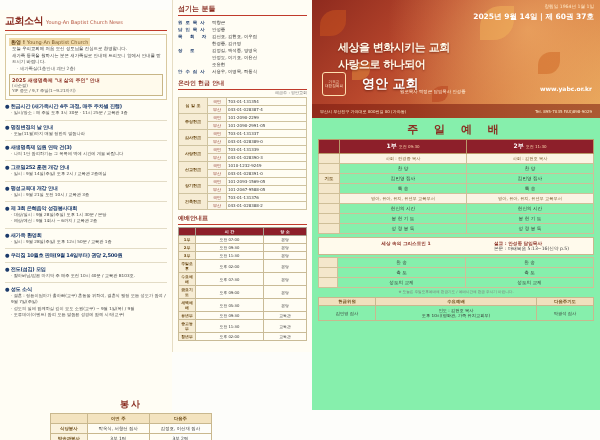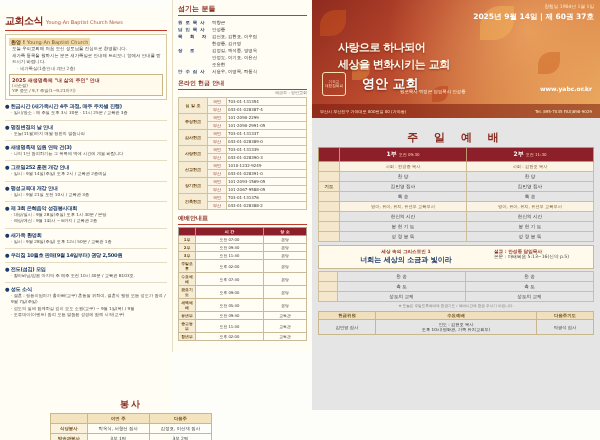--- a/index.html
+++ b/index.html
@@ -53,21 +53,21 @@
   .leaf{position:absolute;border-radius:60% 0 60% 0;opacity:.55;}
   .bn-top{position:absolute;right:6px;top:4px;color:#ffe9c9;font-size:4.6px;text-align:right;z-index:3;}
   .bn-date{position:absolute;right:6px;top:12px;color:#fff;font-size:7.5px;font-weight:bold;text-align:right;z-index:3;}
   .bn-slogan{position:absolute;left:26px;top:40px;color:#fff8e8;font-size:11px;font-weight:bold;line-height:1.5;text-shadow:0 1px 2px rgba(90,20,10,.6);z-index:3;letter-spacing:-0.5px;}
   .bn-logo{position:absolute;left:10px;bottom:22px;z-index:3;display:flex;align-items:center;gap:16px;}
   .bn-logo .mark{width:22px;height:22px;border:1.2px solid #ffe0b0;border-radius:3px;color:#ffe9c9;font-size:3.6px;display:flex;align-items:center;justify-content:center;text-align:center;line-height:1.2;}
   .bn-logo .nm{color:#fff;font-size:13px;font-weight:bold;text-shadow:0 1px 2px rgba(80,20,10,.7);}
   .bn-pastor{position:absolute;left:88px;bottom:24px;color:#fff3de;font-size:4.4px;z-index:3;}
   .bn-url{position:absolute;right:8px;bottom:26px;color:#fff;font-size:6px;font-weight:bold;z-index:3;}
   .bn-foot{position:absolute;left:0;right:0;bottom:0;height:14px;background:rgba(120,25,15,.55);color:#ffeccd;font-size:4px;display:flex;align-items:center;justify-content:space-between;padding:0 8px;box-sizing:border-box;z-index:3;}
-  .worship{position:absolute;left:0;top:118px;width:288px;bottom:30px;background:#e5e5e5;padding:12px 6px;box-sizing:border-box;}
+  .worship{position:absolute;left:0;top:118px;width:288px;bottom:30px;background:#86efac;padding:4px 6px;box-sizing:border-box;}
   .w-title{text-align:center;font-size:11px;font-weight:bold;color:#8a2e22;letter-spacing:6px;padding-bottom:2px;}
   table.ws{width:100%;border-collapse:collapse;}
   table.ws th{background:#8d1f2a;color:#fff;font-size:6px;padding:2px;border:1px solid #b99a6a;}
   table.ws th .sm{font-size:4px;font-weight:normal;color:#ffd9b0;}
   table.ws td{border:1px solid #cfbf98;font-size:4.6px;padding:2px 1px;text-align:center;color:#333;}
   table.ws td.side{background:#f4e7cb;width:16px;color:#6b4a16;font-weight:bold;font-size:4.4px;}
   table.ws td.sub{background:#fbf4e4;color:#7a5a2a;font-size:4.2px;}
   .verse{border:1px solid #c9b88e;background:#fffaec;margin-top:3px;padding:3px;text-align:center;}
   .verse .t{font-size:4.6px;color:#8a2e22;font-weight:bold;}
   .verse .m{font-size:7px;color:#1b3a6b;font-weight:bold;margin-top:1px;}
@@ -347,22 +347,22 @@
 
     <div class="banner">
       <span class="leaf" style="left:8px;top:10px;width:26px;height:26px;background:#c8521f;"></span>
       <span class="leaf" style="left:40px;top:62px;width:18px;height:18px;background:#e08a3c;"></span>
       <span class="leaf" style="left:168px;top:6px;width:34px;height:34px;background:#f0b05a;"></span>
       <span class="leaf" style="left:226px;top:52px;width:22px;height:22px;background:#d06a28;"></span>
       <span class="leaf" style="left:120px;top:86px;width:16px;height:16px;background:#b8441f;"></span>
       <div class="bn-top">창립일 1964년 1월 1일</div>
       <div class="bn-date">2025년  9월 14일 | 제 60권 37호</div>
       <div class="bn-slogan">
+        <div>세상을 변화시키는 교회</div>
         <div>사랑으로 하나되어</div>
-        <div>세상을 변화시키는 교회</div>
       </div>
       <div class="bn-logo">
         <div class="mark" style="white-space:pre-line">기독교
 대한침례회</div>
         <div class="nm">영안 교회</div>
       </div>
       <div class="bn-pastor">원로목사  박정근    담임목사  안성종</div>
       <div class="bn-url">www.yabc.or.kr</div>
       <div class="bn-foot">
         <span>부산시 부산진구 가야대로 000번길 00 (가야동)</span>
@@ -425,21 +425,20 @@
               <td>성 경 봉 독</td>
               <td>성 경 봉 독</td>
             </tr>
       </tbody>
         </table>
 
       <div class="verse">
         <div style="display:flex;justify-content:space-between;align-items:flex-start">
           <div style="flex:1;text-align:center">
             <div class="t">세상 속의 그리스도인 1</div>
-            <div class="m">너희는 세상의 소금과 빛이라</div>
           </div>
           <div style="width:96px;text-align:left;padding-left:4px">
             <div class="t">설교 : 안성종 담임목사</div>
             <div class="t" style="font-weight:normal;color:#444">본문 : 마태복음 5:13~16(신약 p.5)</div>
           </div>
         </div>
       </div>
 
       <table class="ws" style="margin-top:2px">
         <tbody>

